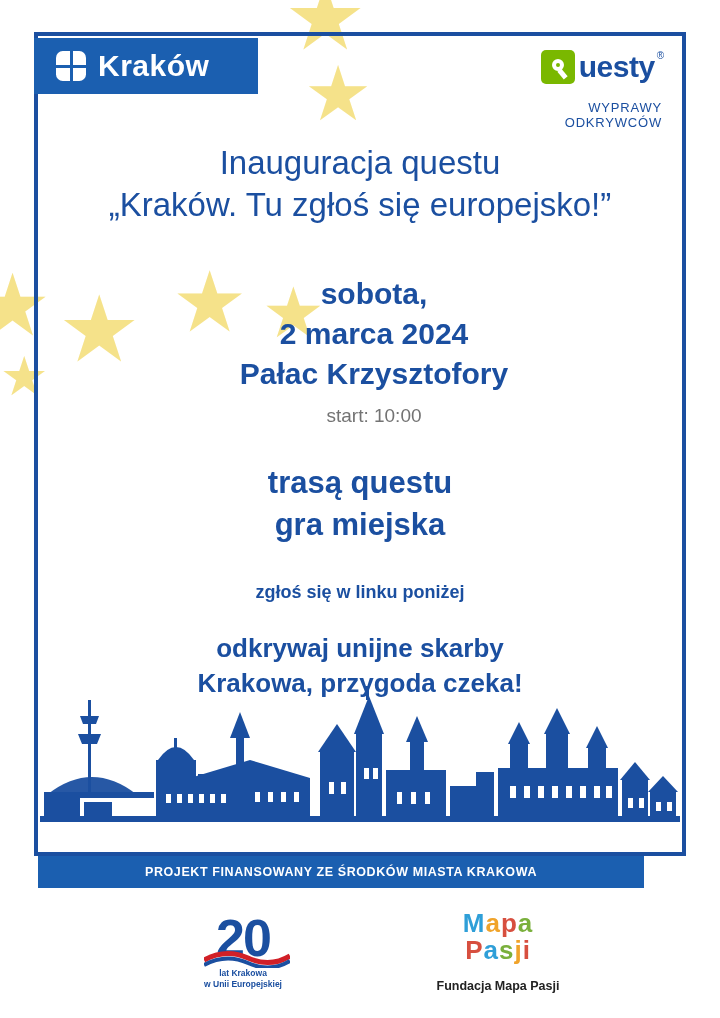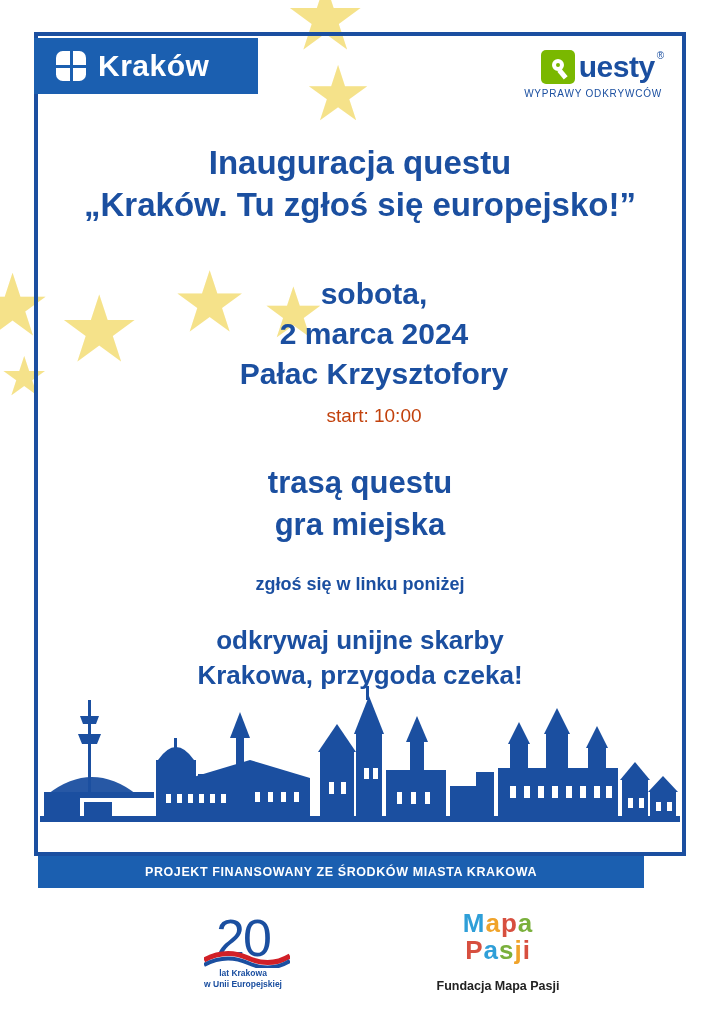--- a/index.html
+++ b/index.html
@@ -129,65 +129,65 @@
     color: #1b4fa0;
     letter-spacing: -0.5px;
   }
   .questy-reg {
     font-size: 10px;
     color: #1b4fa0;
     vertical-align: top;
     margin-left: 2px;
   }
   .questy-sub {
-    font-size: 10px;
+    font-size: 13px;
     color: #1b4fa0;
     letter-spacing: 0.8px;
-    margin-top: 4px;
+    margin-top: 16px;
     padding-right: 2px;
   }
 
   
   .content {
     position: absolute;
     left: 38px;
     top: 120px;
     width: 644px;
     text-align: center;
     color: #1b4fa0;
   }
   .title {
     font-size: 33px;
-    font-weight: bold;
+    font-weight: normal;
     line-height: 1.28;
     margin: 22px 0 0 0;
   }
   .title .l2 { display: block; }
 
   .when {
     margin-top: 48px;
     font-size: 30px;
     font-weight: bold;
     line-height: 1.32;
     padding-left: 28px;
   }
   .start {
     margin-top: 10px;
     font-size: 19px;
     font-weight: normal;
-    color: #c2410c;
+    color: #737373;
   }
   .game {
     margin-top: 34px;
     font-size: 31px;
     font-weight: bold;
     line-height: 1.35;
   }
   .signup {
-    margin-top: 28px;
+    margin-top: 36px;
     font-size: 18px;
     font-weight: bold;
   }
   .discover {
     margin-top: 28px;
     font-size: 26px;
     font-weight: bold;
     line-height: 1.33;
   }
 
@@ -228,21 +228,21 @@
   }
   .logo20 {
     position: absolute;
     left: 178px;
     top: 12px;
     width: 130px;
     text-align: center;
   }
   .logo20-num {
     font-size: 52px;
-    font-weight: normal;
+    font-weight: bold;
     color: #1b4fa0;
     line-height: 1;
     letter-spacing: -2px;
     position: relative;
     display: inline-block;
   }
   .logo20-ribbon {
     position: absolute;
     left: 26px;
     top: 36px;

